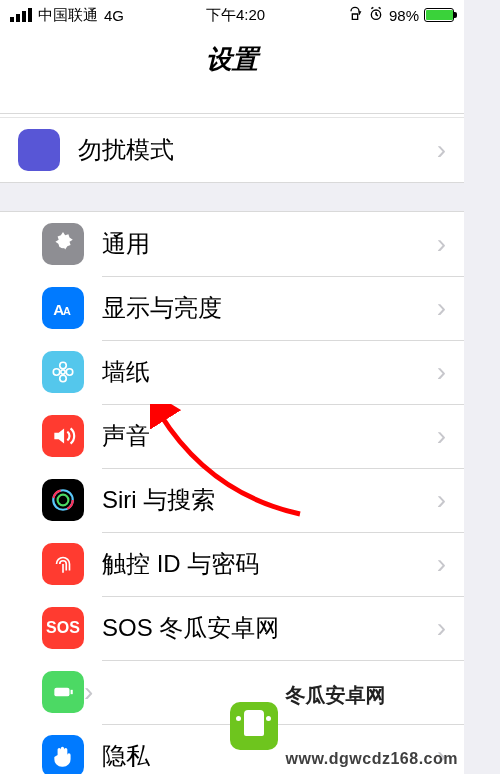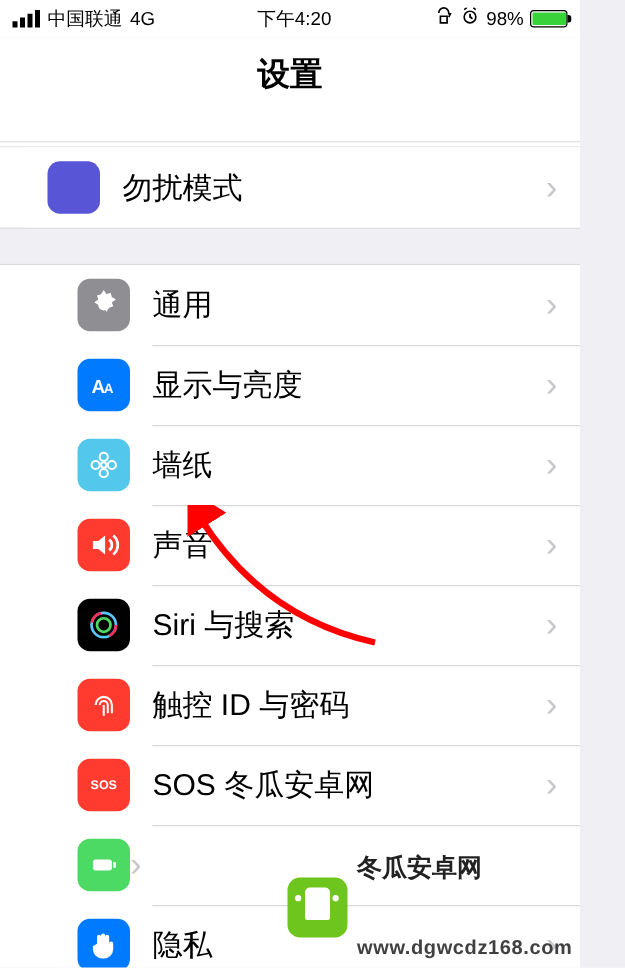--- a/index.html
+++ b/index.html
@@ -13,44 +13,44 @@
   .signal span { width: 4px; background: #000; display: inline-block; }
   .signal span:nth-child(1){height:5px;} .signal span:nth-child(2){height:8px;}
   .signal span:nth-child(3){height:11px;} .signal span:nth-child(4){height:14px;}
   .status-center { font-weight: 500; }
   .status-right { display: flex; align-items: center; gap: 5px; }
   .battery { width: 30px; height: 14px; border: 1.5px solid #000; border-radius: 3px; position: relative; }
   .battery::after { content:""; position:absolute; right:-4px; top:3px; width:3px; height:6px; background:#000; border-radius:0 2px 2px 0;}
   .battery .fill { position:absolute; left:1px; top:1px; bottom:1px; width: 96%; background:#3ad23a; border-radius:1px;}
 
   
-  .header { background:#fff; text-align:center; padding: 12px 0 36px; border-bottom: 1px solid #d9d9d9;}
+  .header { background:#fff; text-align:center; padding: 12px 0 36px; border-bottom: 1px solid #d9d9d9; font-style: italic;}
   .header-title { font-size: 26px; font-weight: 600; }
 
   
   .group { background:#fff; border-top:1px solid #d9d9d9; border-bottom:1px solid #d9d9d9; }
   .group + .group { margin-top: 28px; padding-left: 24px; }
   .first-group { margin-top: 0; border-top: none; }
   .spacer-top { height: 4px; background:#fff; border-bottom:1px solid #e5e5e5;}
 
-  .row { display:flex; align-items:center; height: 64px; padding: 0 18px 0 18px; position:relative; background:#fff;margin-left:20px; }
+  .row { display:flex; align-items:center; height: 64px; padding: 0 18px 0 18px; position:relative; background:#fff; }
   .row + .row::before { content:""; position:absolute; left:78px; right:0; top:0; height:1px; background:#d9d9d9; }
   .row .icon { width:42px; height:42px; border-radius:10px; display:flex; align-items:center; justify-content:center; flex-shrink:0; }
   .row .label { font-size: 24px; margin-left: 18px; flex:1; color:#000; }
   .row .chev { color:#c7c7cc; font-size: 28px; font-weight:300; }
 
   
   .ic-purple { background:#5856d6; }
   .ic-grey   { background:#8e8e93; }
   .ic-blue   { background:#007aff; }
   .ic-cyan   { background:#54c7ec; }
   .ic-red    { background:#ff3b30; }
   .ic-black  { background:#000; }
   .ic-redfp  { background:#ff3b30; }
-  .ic-sos    { background:#ff3b30; color:#fff; font-weight:700; font-size:10px; }
+  .ic-sos    { background:#ff3b30; color:#fff; font-weight:700; font-size:16px; }
   .ic-green  { background:#4cd964; }
   .ic-hand   { background:#007aff; }
 
   .icon svg { width: 26px; height: 26px; }
 
   
   .arrow-annot { position:absolute; left:150px; top:404px; width:160px; height:120px; pointer-events:none; }
 
   
   .watermark { position:absolute; right:6px; bottom:6px; display:flex; align-items:center; gap:8px; background:rgba(255,255,255,0.0); }

